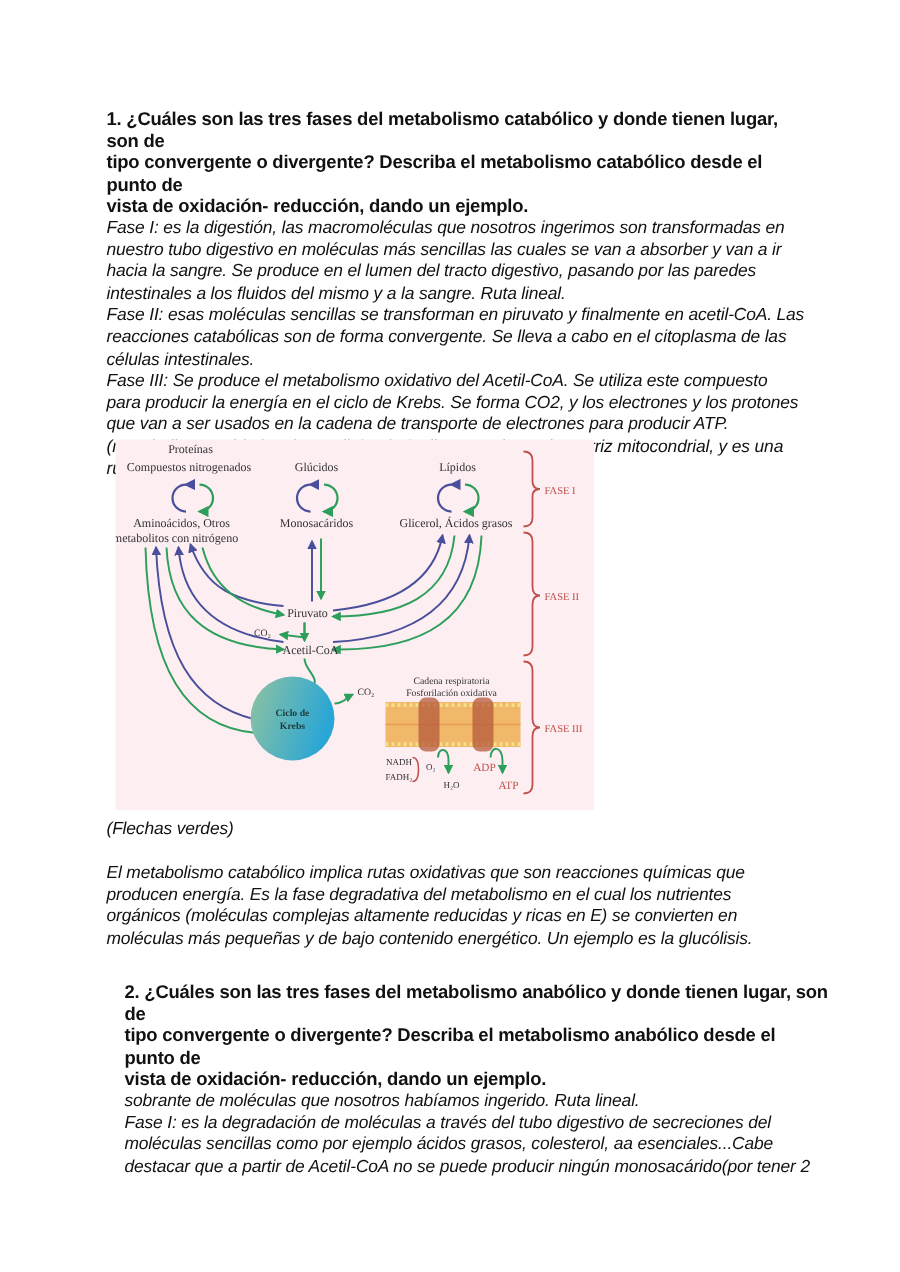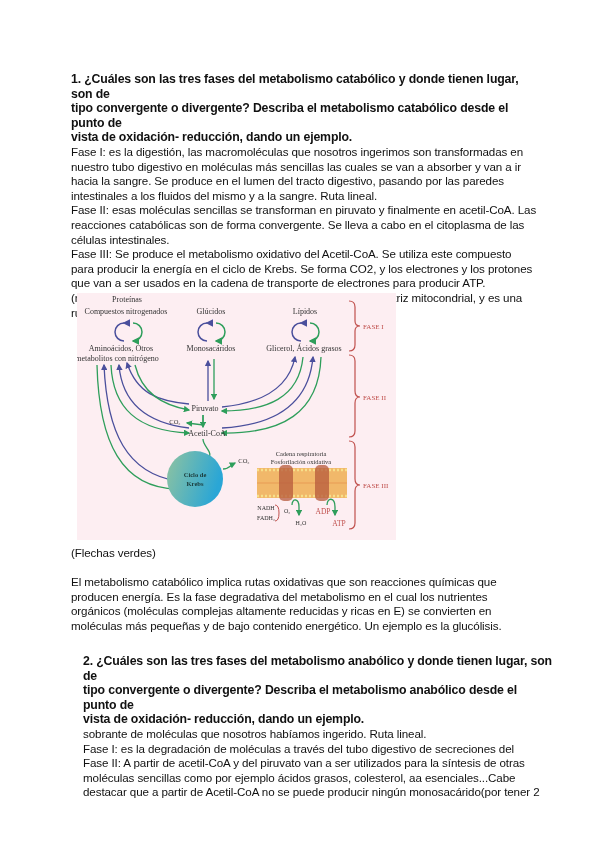--- a/index.html
+++ b/index.html
@@ -1,20 +1,20 @@
 <!DOCTYPE html>
 <html><head>
 <meta charset="utf-8">
 <style>
   html, body { margin: 0; padding: 0; background: #ffffff; }
   body { width: 600px; height: 848px; position: relative; overflow: hidden;
          font-family: "Liberation Sans", sans-serif; color: #111; }
   .page { position: absolute; left: 71px; top: 72px; width: 470px; }
   .q { font-weight: bold; font-size: 12.3px; line-height: 14.6px; margin: 0; letter-spacing: -0.15px; }
-  .p { font-size: 11.6px; line-height: 14.6px; margin: 0; letter-spacing: -0.1px; }
+  .p { font-size: 11.6px; line-height: 14.6px; margin: 0; letter-spacing: -0.1px; font-style: italic; }
   .figure { position: absolute; left: 77px; top: 293px; width: 319px; height: 247px; background: #fdeef2; }
   .figure svg { display: block; }
   .flechas { position: absolute; left: 71px; top: 546px; }
   .after { position: absolute; left: 71px; top: 575px; width: 470px; }
   .q2 { position: absolute; left: 83px; top: 654px; width: 470px; }
   .serif { font-family: "Liberation Serif", serif; }
 </style>
 </head>
 <body>
 
@@ -141,16 +141,15 @@
   <p class="p">orgánicos (moléculas complejas altamente reducidas y ricas en E) se convierten en</p>
   <p class="p">moléculas más pequeñas y de bajo contenido energético. Un ejemplo es la glucólisis.</p>
 </div>
 
 <div class="q2">
   <p class="q">2. ¿Cuáles son las tres fases del metabolismo anabólico y donde tienen lugar, son de</p>
   <p class="q">tipo convergente o divergente? Describa el metabolismo anabólico desde el punto de</p>
   <p class="q">vista de oxidación- reducción, dando un ejemplo.</p>
   <p class="p">sobrante de moléculas que nosotros habíamos ingerido. Ruta lineal.</p>
   <p class="p">Fase I: es la degradación de moléculas a través del tubo digestivo de secreciones del</p>
-  <p class="p">Fase II: A partir de acetil-CoA y del piruvato van a ser utilizados para la síntesis de otras</p>
   <p class="p">moléculas sencillas como por ejemplo ácidos grasos, colesterol, aa esenciales...Cabe</p>
   <p class="p">destacar que a partir de Acetil-CoA no se puede producir ningún monosacárido(por tener 2</p>
 </div>
 
 </body></html>

